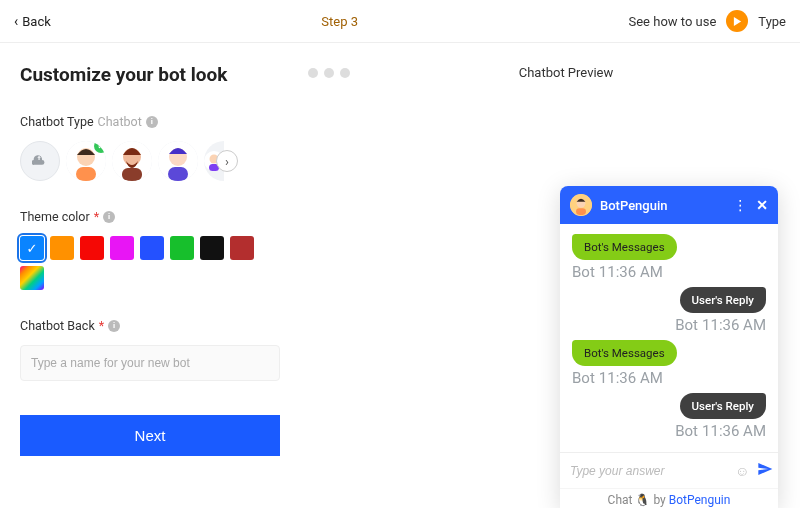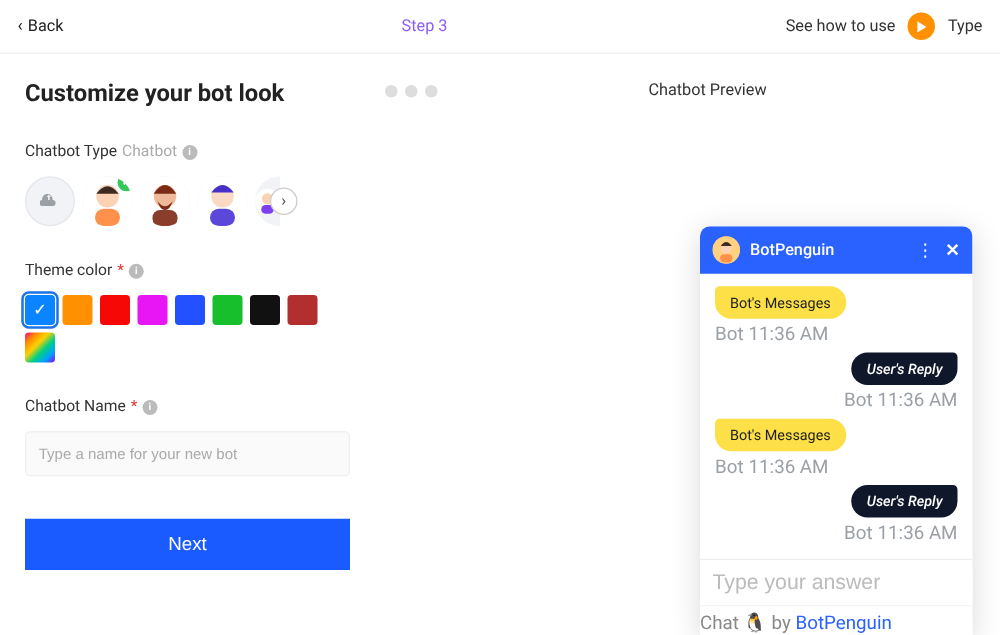--- a/index.html
+++ b/index.html
@@ -22,21 +22,21 @@
     border-bottom: 1px solid #eee;
   }
   .back {
     display: flex;
     align-items: center;
     gap: 4px;
     cursor: pointer;
     color: #222;
   }
   .back-chevron { font-size: 14px; }
-  .step-label { color: #8b5cf6; font-size: 13px; }
+  .step-label { color: #a16207; font-size: 13px; }
   .header-right {
     display: flex;
     align-items: center;
     gap: 10px;
     color: #333;
   }
   .play-btn {
     width: 22px; height: 22px;
     border-radius: 50%;
     background: #ff9100;
@@ -200,45 +200,45 @@
   }
   .msg-row { display:flex; flex-direction:column; margin-bottom:6px; }
   .msg-row.bot { align-items:flex-start; }
   .msg-row.user { align-items:flex-end; }
   .bubble{
     padding:6px 12px;
     border-radius:14px;
     font-size:11.5px;
     max-width: 70%;
   }
-  .bubble.bot { background:#fde047; color:#222; border-top-left-radius:4px; }
-  .bubble.user{ background:#0f172a; color:#fff; border-top-right-radius:4px; font-weight:500;font-style:italic; }
+  .bubble.bot { background:#84cc16; color:#222; border-top-left-radius:4px; }
+  .bubble.user{ background:#404040; color:#fff; border-top-right-radius:4px; font-weight:500; }
   .meta{
     font-size:15px; color:#9aa0a6;
     margin-top:3px;
     display:flex; gap:4px;
   }
   .meta.bot{ justify-content:flex-start; }
   .meta.user{ justify-content:flex-end; }
 
   .chat-input{
     border-top:1px solid #eee;
     padding:8px 10px;
     display:flex; align-items:center; gap:8px;
   }
   .chat-input input{
     flex:1; border:none; outline:none;
-    font-size:17px; color:#555;
+    font-size:12px; color:#555;font-style:italic;
   }
   .chat-input input::placeholder{ color:#bbb; }
   .emoji-icon{ color:#bbb; font-size:14px; }
   .send-icon svg{ width:16px; height:16px; fill:#2962ff; }
 
   .chat-footer{
-    font-size:15px;
+    text-align:center; font-size:12px;
     padding:4px 0 2px 0; color:#888;
     border-top:1px solid #f5f5f5;
   }
   .chat-footer .brand{ color:#2962ff; }
   .chat-footer .penguin{ color:#ffb300; }
 
   
   .face { width:100%; height:100%; }
 </style>
 </head>
@@ -325,21 +325,21 @@
         <div class="swatch" style="background: rgb(245, 8, 5);"></div>
         <div class="swatch" style="background: rgb(232, 21, 245);"></div>
         <div class="swatch" style="background: rgb(36, 81, 255);"></div>
         <div class="swatch" style="background: rgb(23, 191, 44);"></div>
         <div class="swatch" style="background: rgb(17, 17, 17);"></div>
         <div class="swatch" style="background: rgb(179, 46, 46);"></div>
         <div class="swatch rainbow"></div>
       </div>
 
     <div class="field-label">
-      <span>Chatbot Name</span>
+      <span>Chatbot Back</span>
       <span class="req">*</span>
       <span class="info-dot">i</span>
     </div>
     <input class="text-input" placeholder="Type a name for your new bot" style="">
 
     <button class="next-btn">Next</button>
   </div>
 
   <div class="right">
     <div class="right-top">

